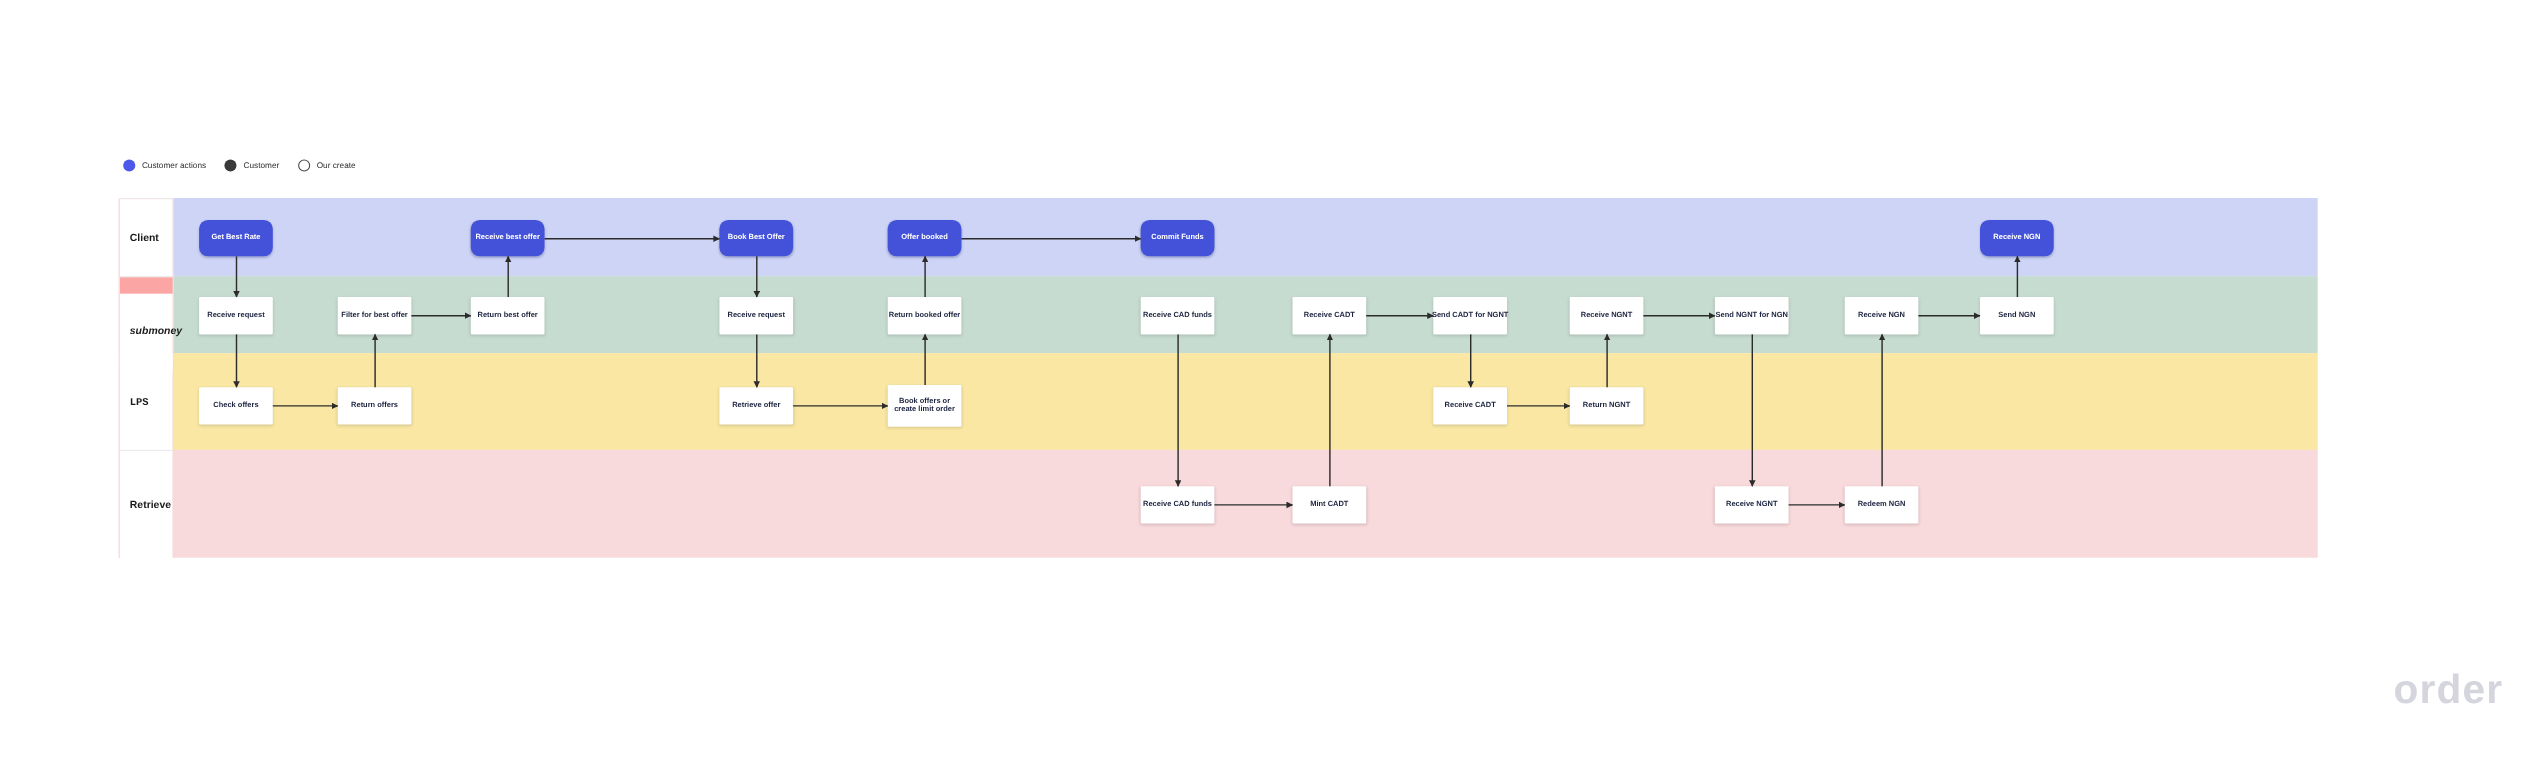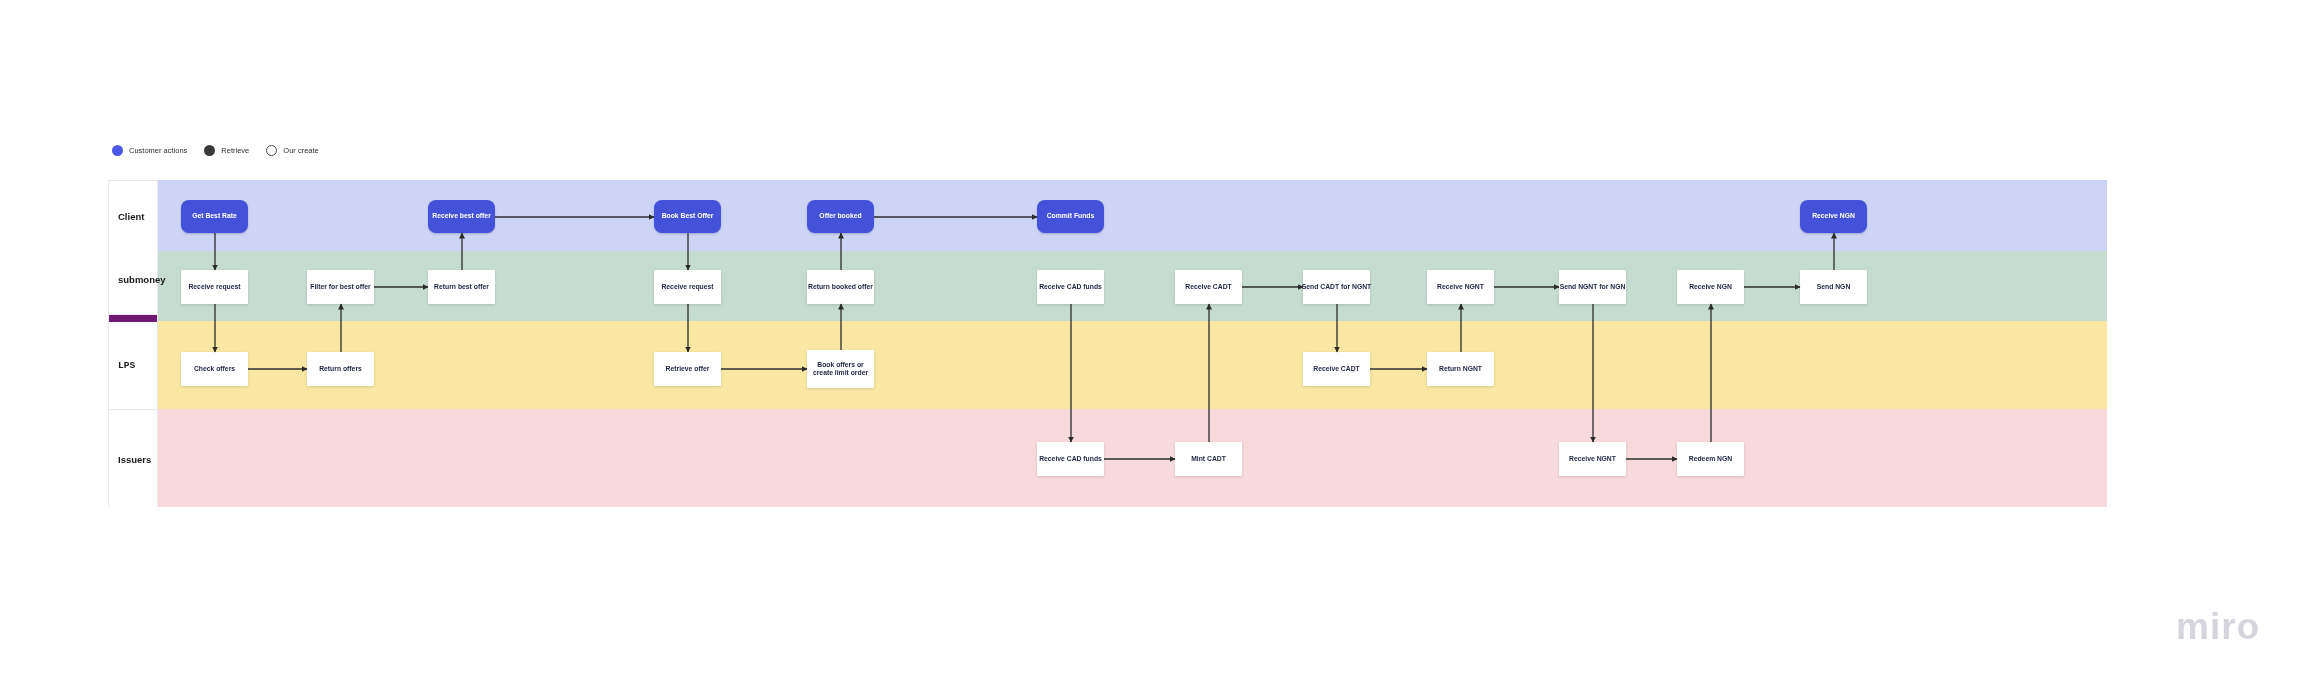--- a/index.html
+++ b/index.html
@@ -31,21 +31,21 @@
   .legend-dot.outline { border: 1.5px solid #4a4a4a; background: #ffffff; }
   .legend-label { font-size: 7.5px; color: #2f2f2f; white-space: nowrap; }
 
   
   #lane-labels {
     position: absolute;
     left: 108px; top: 180px;
     width: 50px; height: 327px;
     box-sizing: border-box;
     border: 1px solid #e9e9e9;
-    background: #701a75;
+    background: #fca5a5;
   }
   .lane-label-cell {
     position: absolute;
     left: 0; width: 100%;
     box-sizing: border-box;
     border-bottom: 1px solid #e9e9e9;
     display: flex; align-items: center;
     background: #ffffff;
   }
   .lane-label-cell:last-child { border-bottom: none; }
@@ -105,46 +105,46 @@
 
 <div id="canvas">
 
   <div id="legend">
       <span class="legend-item">
         <span class="legend-dot" style="background: rgb(75, 88, 232);"></span>
         <span class="legend-label">Customer actions</span>
       </span>
       <span class="legend-item">
         <span class="legend-dot" style="background: rgb(58, 58, 58);"></span>
-        <span class="legend-label">Retrieve</span>
+        <span class="legend-label">Customer</span>
       </span>
       <span class="legend-item">
         <span class="legend-dot outline"></span>
         <span class="legend-label">Our create</span>
       </span>
     </div>
 
   <div id="lane-bands">
       <div class="lane-band" style="top: 0px; height: 71px; background: rgb(205, 212, 246);"></div>
       <div class="lane-band" style="top: 71px; height: 70px; background: rgb(199, 220, 209);"></div>
       <div class="lane-band" style="top: 141px; height: 88px; background: rgb(249, 231, 163);"></div>
       <div class="lane-band" style="top: 229px; height: 98px; background: rgb(248, 217, 220);"></div>
     </div>
   <div id="lane-labels">
       <div class="lane-label-cell" style="top: 0px; height: 71px;">
         <span class="lane-label-text">Client</span>
       </div>
-      <div class="lane-label-cell" style="top: 64px; height: 70px;">
+      <div class="lane-label-cell" style="top: 86px; height: 70px; font-style: italic;">
         <span class="lane-label-text">submoney</span>
       </div>
       <div class="lane-label-cell" style="top: 141px; height: 88px; font-family: Liberation Mono, monospace;">
         <span class="lane-label-text">LPS</span>
       </div>
       <div class="lane-label-cell" style="top: 229px; height: 98px;">
-        <span class="lane-label-text">Issuers</span>
+        <span class="lane-label-text">Retrieve</span>
       </div>
     </div>
 
   <div id="nodes">
       <div class="node customer" style="left: 181px; top: 200px; width: 67px; height: 33px;">
         <span class="node-label">Get Best Rate</span>
       </div>
       <div class="node customer" style="left: 428px; top: 200px; width: 67px; height: 33px;">
         <span class="node-label">Receive best offer</span>
       </div>
@@ -255,15 +255,15 @@
       <line x1="1370" y1="369" x2="1427" y2="369" stroke="#2b2b2b" stroke-width="1.3" marker-end="url(#arr)"></line>
       <line x1="1461" y1="352" x2="1461" y2="304" stroke="#2b2b2b" stroke-width="1.3" marker-end="url(#arr)"></line>
       <line x1="1494" y1="287" x2="1559" y2="287" stroke="#2b2b2b" stroke-width="1.3" marker-end="url(#arr)"></line>
       <line x1="1593" y1="304" x2="1593" y2="442" stroke="#2b2b2b" stroke-width="1.3" marker-end="url(#arr)"></line>
       <line x1="1626" y1="459" x2="1677" y2="459" stroke="#2b2b2b" stroke-width="1.3" marker-end="url(#arr)"></line>
       <line x1="1711" y1="442" x2="1711" y2="304" stroke="#2b2b2b" stroke-width="1.3" marker-end="url(#arr)"></line>
       <line x1="1744" y1="287" x2="1800" y2="287" stroke="#2b2b2b" stroke-width="1.3" marker-end="url(#arr)"></line>
       <line x1="1834" y1="270" x2="1834" y2="233" stroke="#2b2b2b" stroke-width="1.3" marker-end="url(#arr)"></line>
     </svg>
 
-  <div id="watermark">miro</div>
+  <div id="watermark">order</div>
 
 </div>
 
 </body></html>

